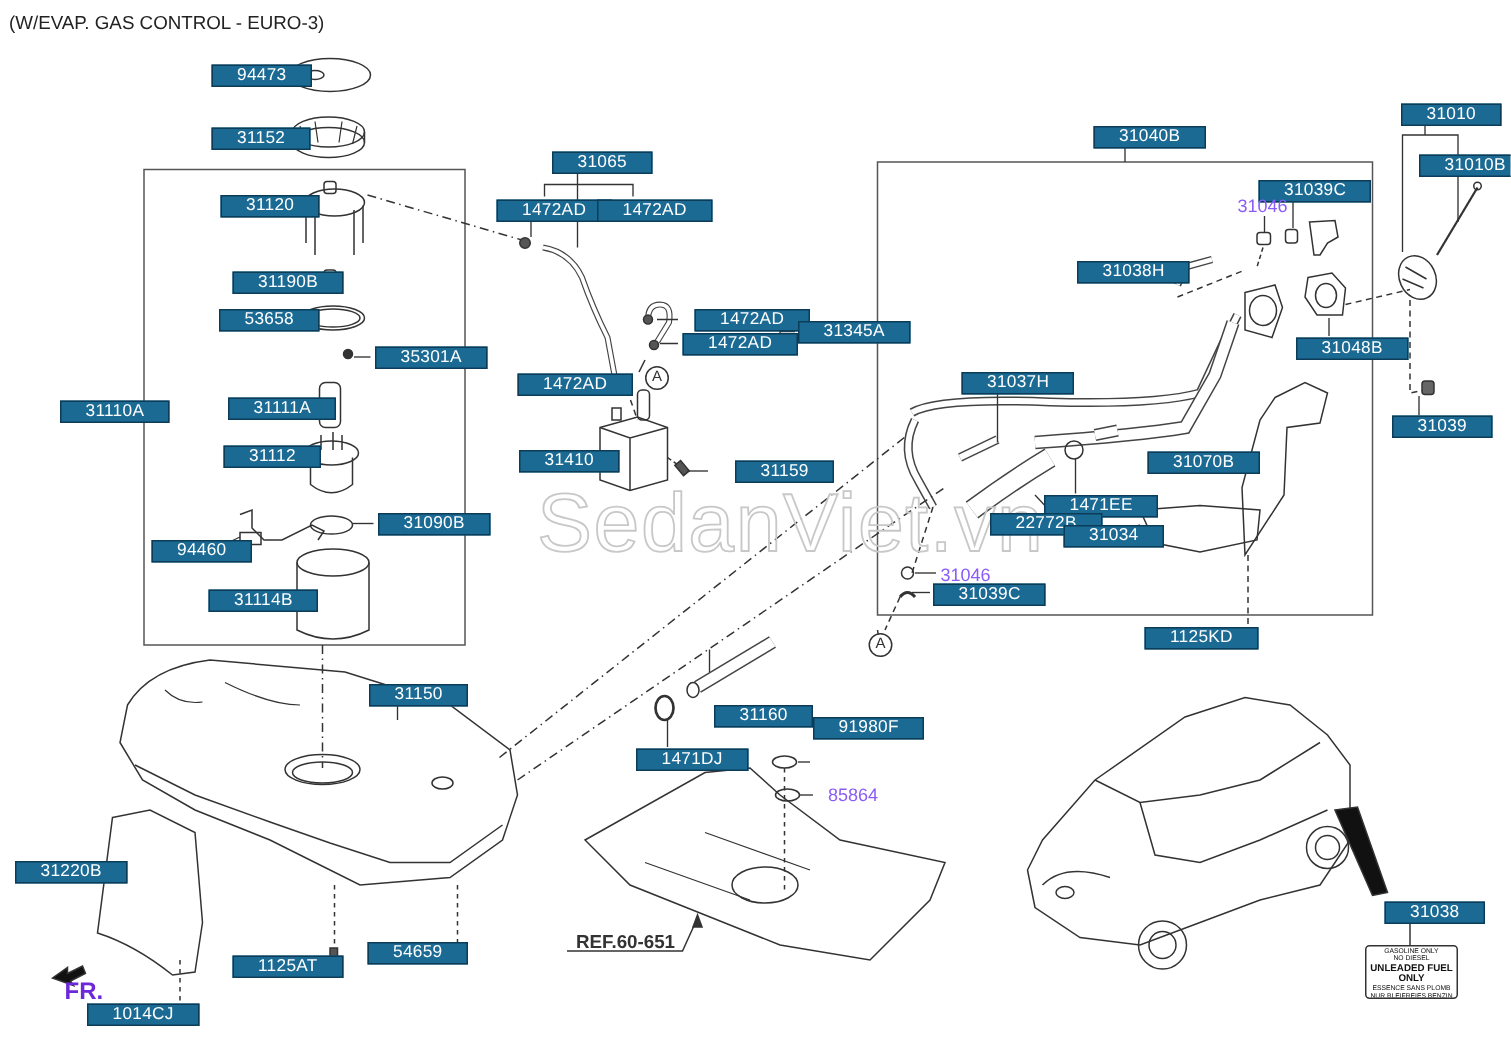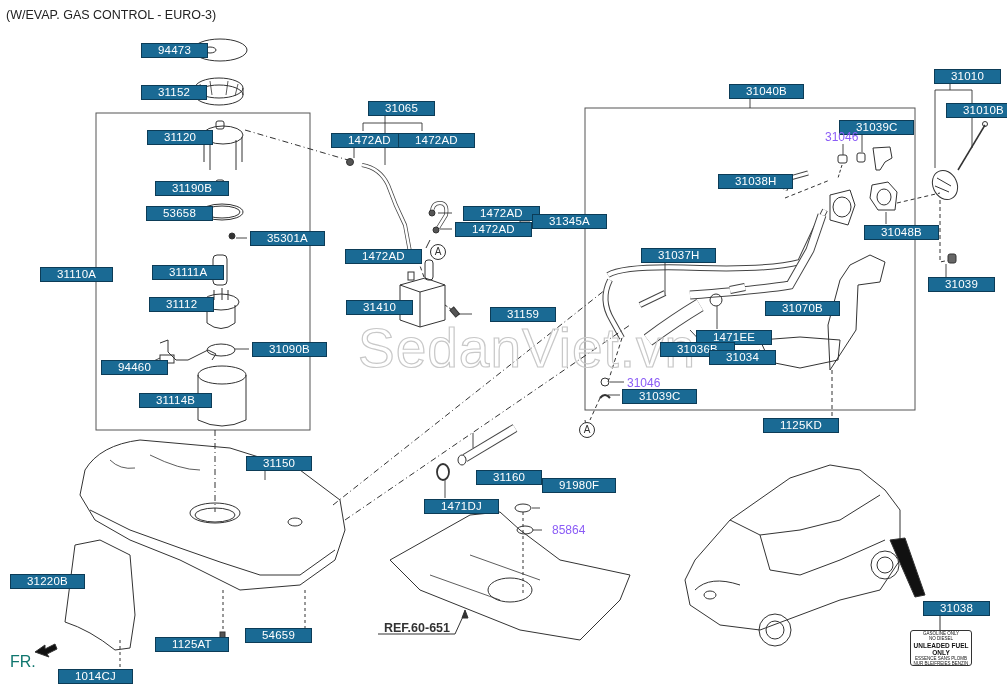--- a/index.html
+++ b/index.html
@@ -2,21 +2,21 @@
 <html><head>
 <meta charset="utf-8">
 <style>
   html,body{margin:0;padding:0;background:#ffffff;}
   body{width:1007px;height:697px;position:relative;overflow:hidden;font-family:"Liberation Sans",sans-serif;}
   #diagram-svg{position:absolute;left:0;top:0;}
   .title{position:absolute;left:6px;top:8px;font-size:12.5px;color:#222;}
   .lbl{position:absolute;height:13px;line-height:13px;font-size:11.5px;color:#0d4a6e;background:#1a6a94;color:#fff;padding:0 16px;border:1px solid #0c3c57;letter-spacing:0.2px;white-space:nowrap;cursor:pointer;font-family:"Liberation Sans",sans-serif;}
   .plain{position:absolute;font-size:12px;color:#8b5cf6;white-space:nowrap;}
   .ref{position:absolute;font-size:12.5px;color:#333;font-weight:bold;white-space:nowrap;}
-  .fr{position:absolute;font-size:16px;color:#0f766e;font-weight:normal;}
+  .fr{position:absolute;font-size:16px;color:#6d28d9;font-weight:bold;margin-left:33px;}
   .watermark{position:absolute;left:358px;top:316px;font-size:55px;color:transparent;-webkit-text-stroke:1.2px #c8c8c8;letter-spacing:1px;}
   .circleA{position:absolute;width:14px;height:14px;border:1px solid #333;border-radius:50%;font-size:10px;line-height:14px;text-align:center;color:#333;background:#fff;}
   .decal{position:absolute;left:910px;top:630px;width:60px;height:34px;border:1px solid #333;border-radius:3px;font-size:4.5px;line-height:5.4px;text-align:center;color:#111;background:#fff;overflow:hidden;}
   .decal .big{font-size:6.5px;font-weight:bold;line-height:7px;}
 </style>
 </head>
 <body>
 
 <svg id="diagram-svg" width="1007" height="697" viewBox="0 0 1007 697" xmlns="http://www.w3.org/2000/svg" fill="none" stroke="#333" stroke-width="1">
 
@@ -273,21 +273,21 @@
 <span class="lbl" style="left:839px;top:120px">31039C</span>
 <span class="plain" style="left:825px;top:130px">31046</span>
 <span class="lbl" style="left:718px;top:174px">31038H</span>
 <span class="lbl" style="left:864px;top:225px">31048B</span>
 <span class="lbl" style="left:934px;top:69px">31010</span>
 <span class="lbl" style="left:946px;top:103px">31010B</span>
 <span class="lbl" style="left:928px;top:277px">31039</span>
 <span class="lbl" style="left:641px;top:248px">31037H</span>
 <span class="lbl" style="left:765px;top:301px">31070B</span>
 <span class="lbl" style="left:696px;top:330px">1471EE</span>
-<span class="lbl" style="left:660px;top:342px">31036B</span>
+<span class="lbl" style="left:660px;top:342px">22772B</span>
 <span class="lbl" style="left:709px;top:350px">31034</span>
 <span class="plain" style="left:627px;top:376px">31046</span>
 <span class="lbl" style="left:622px;top:389px">31039C</span>
 <span class="lbl" style="left:763px;top:418px">1125KD</span>
 
 <span class="lbl" style="left:246px;top:456px">31150</span>
 <span class="lbl" style="left:476px;top:470px">31160</span>
 <span class="lbl" style="left:424px;top:499px">1471DJ</span>
 <span class="lbl" style="left:542px;top:478px">91980F</span>
 <span class="plain" style="left:552px;top:523px">85864</span>

